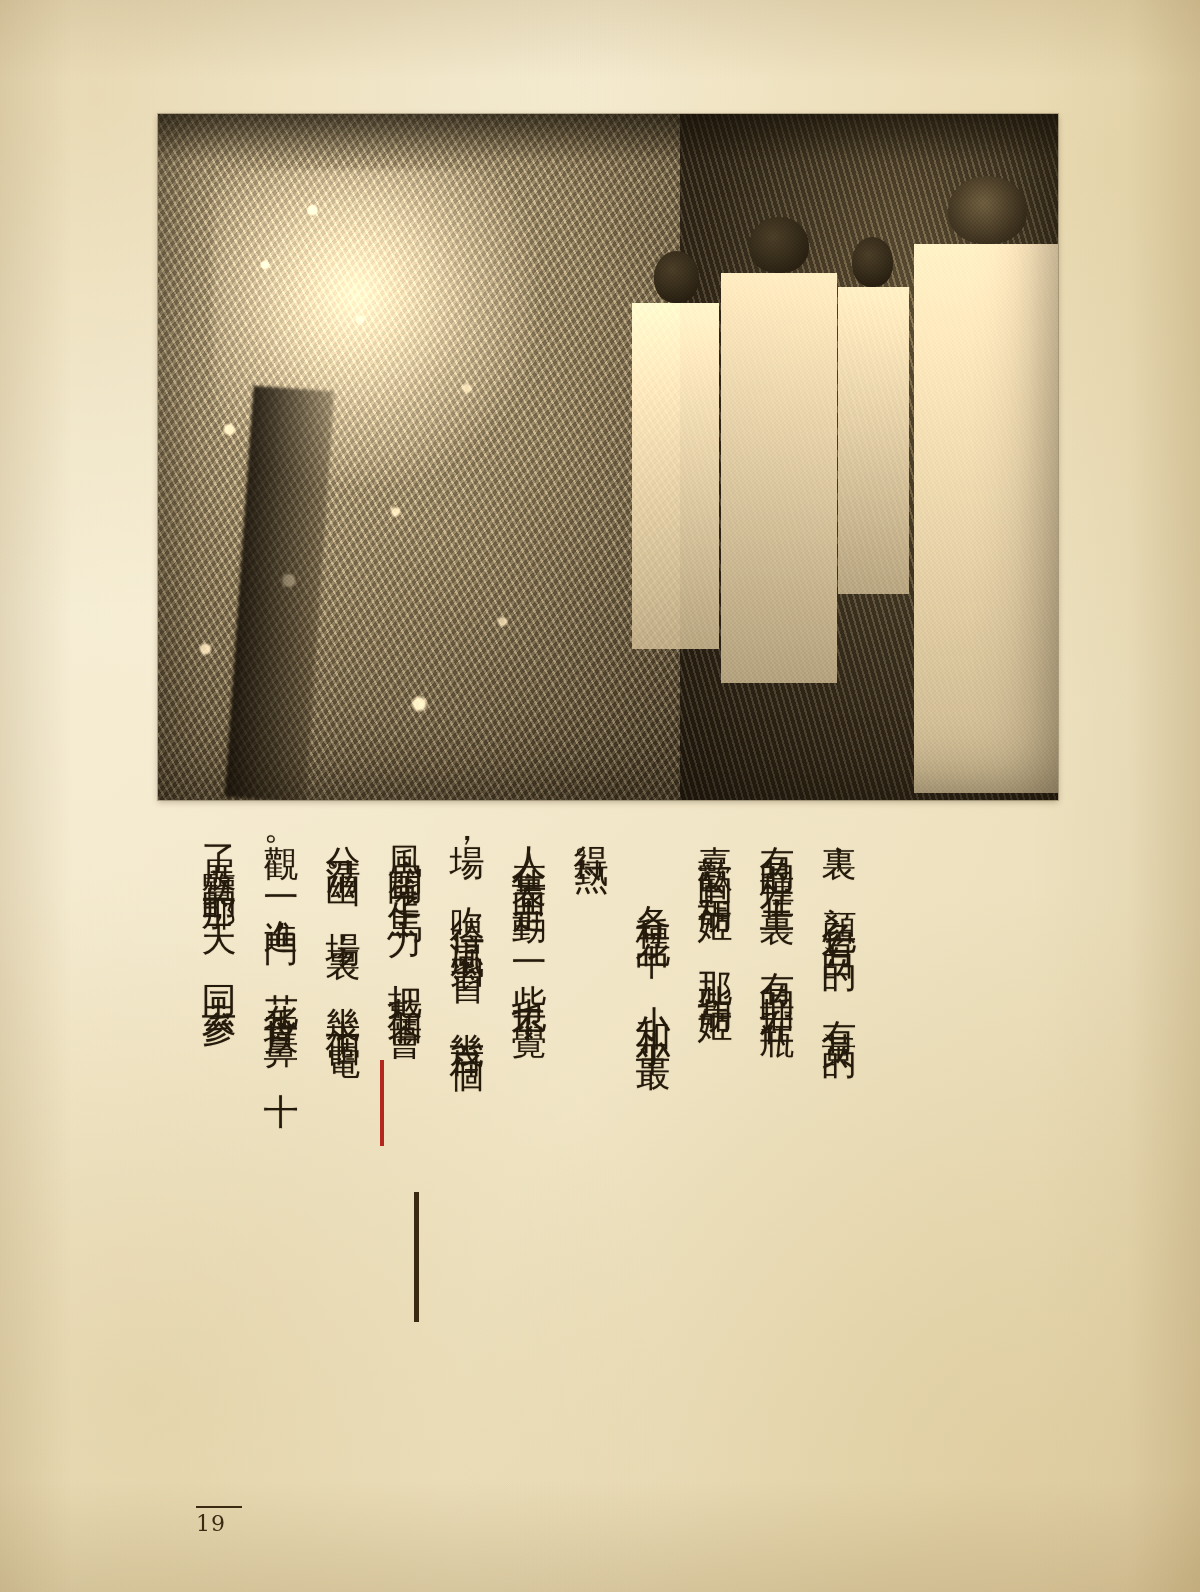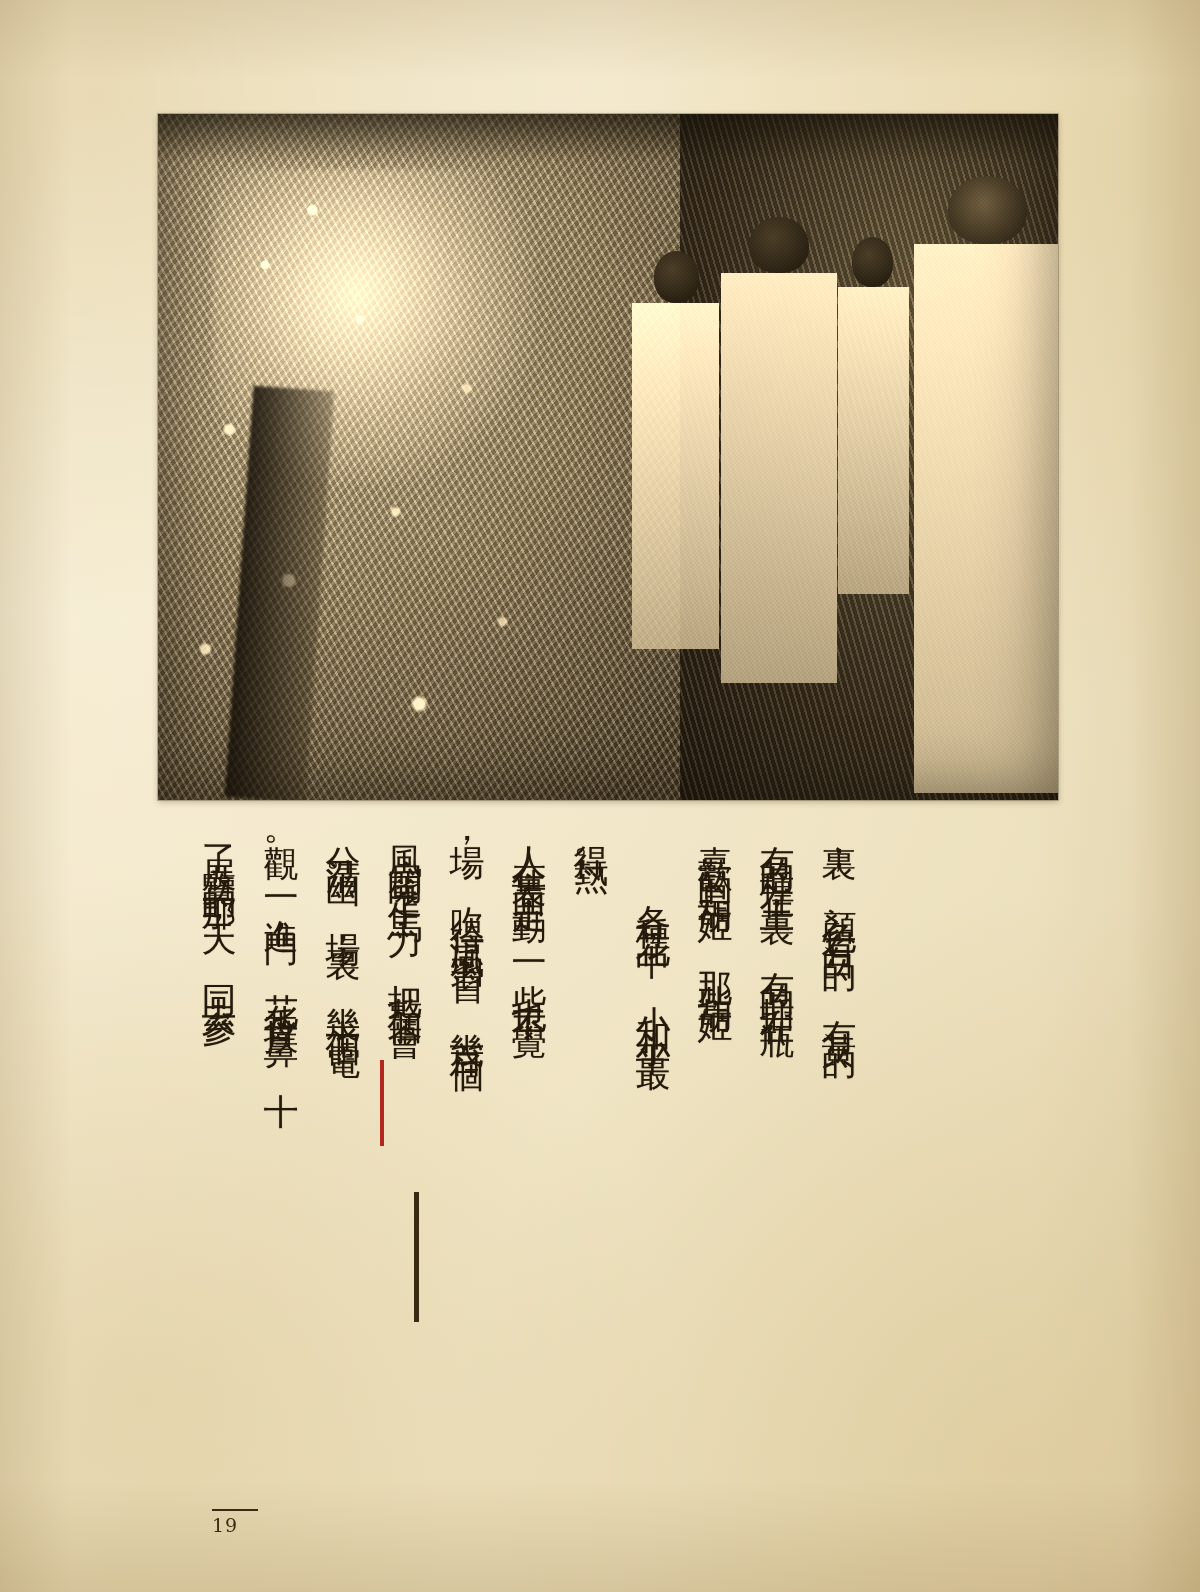--- a/index.html
+++ b/index.html
@@ -174,24 +174,24 @@
   .mark-red {
     width: 4px;
     background: #b3281e;
   }
   .mark-black {
     width: 3px;
     background: #3a2a12;
   }
   .page-number {
     position: absolute;
-    left: 212px;
+    left: 196px;
     bottom: 56px;
     font-family: "DejaVu Serif", serif;
-    font-size: 19px;
+    font-size: 22px;
     color: #3a2a12;
     letter-spacing: 1px;
     z-index: 4;
   }
   .page-number .rule {
     display: block;
     width: 46px;
     height: 2px;
     background: #3a2a12;
     margin-bottom: 3px;

